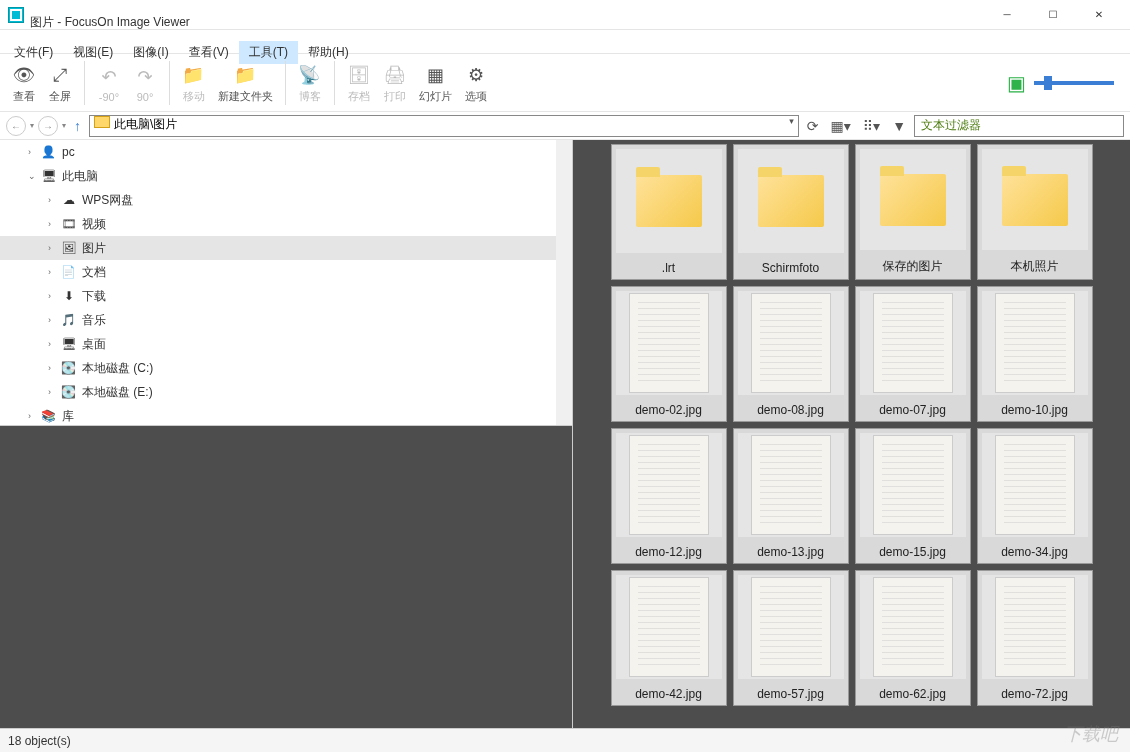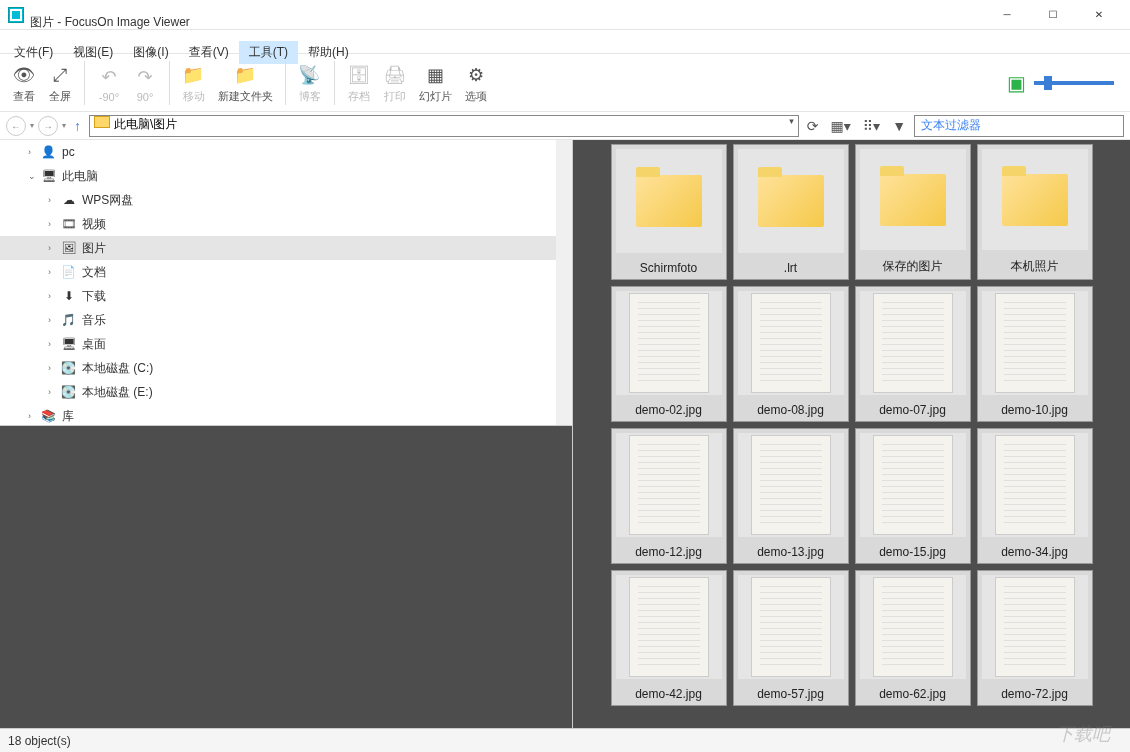--- a/index.html
+++ b/index.html
@@ -24,21 +24,21 @@
 .slider-box { margin-left: auto; display: flex; align-items: center; gap: 8px; padding-right: 10px; }
 .slider-track { width: 80px; height: 4px; background: #3a7fd5; position: relative; }
 .slider-thumb { position: absolute; left: 10px; top: -5px; width: 8px; height: 14px; background: #3a7fd5; }
 
 .navbar { height: 28px; display: flex; align-items: center; padding: 2px 6px; border-bottom: 1px solid #e5e5e5; gap: 4px; }
 .nav-arrow { width: 20px; height: 20px; border-radius: 50%; border: 1px solid #ccc; display: flex; align-items: center; justify-content: center; font-size: 10px; color: #888; }
 .nav-up { font-size: 14px; color: #3a7fd5; padding: 0 4px; }
 .path-box { flex: 1; height: 22px; border: 1px solid #888; display: flex; align-items: flex-start; padding: 0 4px; font-size: 12px; background: #fff; }
 .path-box .f-icon { width: 16px; height: 12px; background: #ffd76a; border: 1px solid #d4a017; margin-right: 4px; }
 .nav-icon { font-size: 14px; color: #555; padding: 0 4px; }
-.filter-box { width: 210px; height: 22px; border: 1px solid #888; font-size: 12px; padding: 0 6px; color: #3b82f6; display: flex; align-items: center; }
+.filter-box { width: 210px; height: 22px; border: 1px solid #888; font-size: 12px; padding: 0 6px; color: #4d7c0f; display: flex; align-items: center; }
 
 .content { display: flex; height: 588px; }
 .sidebar { width: 573px; display: flex; flex-direction: column; border-right: 1px solid #ccc; }
 .tree { height: 286px; background: #fff; overflow: auto; font-size: 12px; border-bottom: 1px solid #ccc; position: relative; }
 .tree-scroll { position: absolute; right: 0; top: 0; width: 16px; height: 100%; background: #f0f0f0; }
 .tree-item { display: flex; align-items: center; height: 24px; padding-left: 8px; color: #333; }
 .tree-item .arrow { width: 12px; font-size: 9px; color: #666; }
 .tree-item .ticon { width: 18px; text-align: center; margin-right: 4px; }
 .tree-item.selected { background: #e5e5e5; }
 .preview-empty { flex: 1; background: #4d4d4d; }
@@ -47,21 +47,21 @@
 .thumb-grid { display: grid; grid-template-columns: repeat(4, 116px); gap: 6px; justify-content: center; }
 .thumb-cell { background: #d9d9d9; border: 1px solid #999; height: 136px; display: flex; flex-direction: column; }
 .thumb-img { flex: 1; display: flex; align-items: center; justify-content: center; background: #e5e5e5; margin: 4px; }
 .folder-shape { width: 66px; height: 52px; background: linear-gradient(135deg,#ffe29a,#f5c94a); border-radius: 2px; position: relative; }
 .folder-shape::before { content: ""; position: absolute; top: -8px; left: 0; width: 24px; height: 10px; background: #f5d56a; border-radius: 2px 2px 0 0; }
 .doc-shape { width: 80px; height: 100px; background: #f5f3ee; border: 1px solid #ccc; position: relative; overflow: hidden; }
 .doc-shape::after { content: ""; position: absolute; inset: 8px; background: repeating-linear-gradient(#ccc 0 1px, transparent 1px 6px); opacity: .5; }
 .thumb-label { text-align: center; font-size: 12px; padding: 4px 2px; color: #222; background: #d9d9d9; white-space: nowrap; overflow: hidden; }
 
 .statusbar { height: 24px; border-top: 1px solid #ccc; display: flex; align-items: center; padding: 0 8px; font-size: 12px; color: #333; background: #f5f5f5; }
-.watermark { position: absolute; right: 20px; bottom: 6px; font-size: 18px; color: rgba(120,120,120,.35); font-style: italic; pointer-events: none; }
+.watermark { position: absolute; right: 12px; bottom: 6px; font-size: 18px; color: rgba(120,120,120,.35); font-style: italic; pointer-events: none; }
 </style>
 </head>
 <body>
 
 <div class="titlebar">
   <span class="app-icon"></span>
   <span class="title">图片 - FocusOn Image Viewer</span>
   <div class="win-controls">
     <div class="win-btn">─</div>
     <div class="win-btn">☐</div>
@@ -221,27 +221,27 @@
         </div>
       </div>
     <div class="preview-empty"></div>
   </div>
   <div class="thumbs">
     <div class="thumb-grid" id="thumbs">
         <div class="thumb-cell">
           <div class="thumb-img">
             <div class="folder-shape"></div>
           </div>
+          <div class="thumb-label">.lrt</div>
+        </div>
+        <div class="thumb-cell">
+          <div class="thumb-img">
+            <div class="folder-shape"></div>
+          </div>
           <div class="thumb-label">Schirmfoto</div>
-        </div>
-        <div class="thumb-cell">
-          <div class="thumb-img">
-            <div class="folder-shape"></div>
-          </div>
-          <div class="thumb-label">.lrt</div>
         </div>
         <div class="thumb-cell">
           <div class="thumb-img">
             <div class="folder-shape"></div>
           </div>
           <div class="thumb-label">保存的图片</div>
         </div>
         <div class="thumb-cell">
           <div class="thumb-img">
             <div class="folder-shape"></div>

